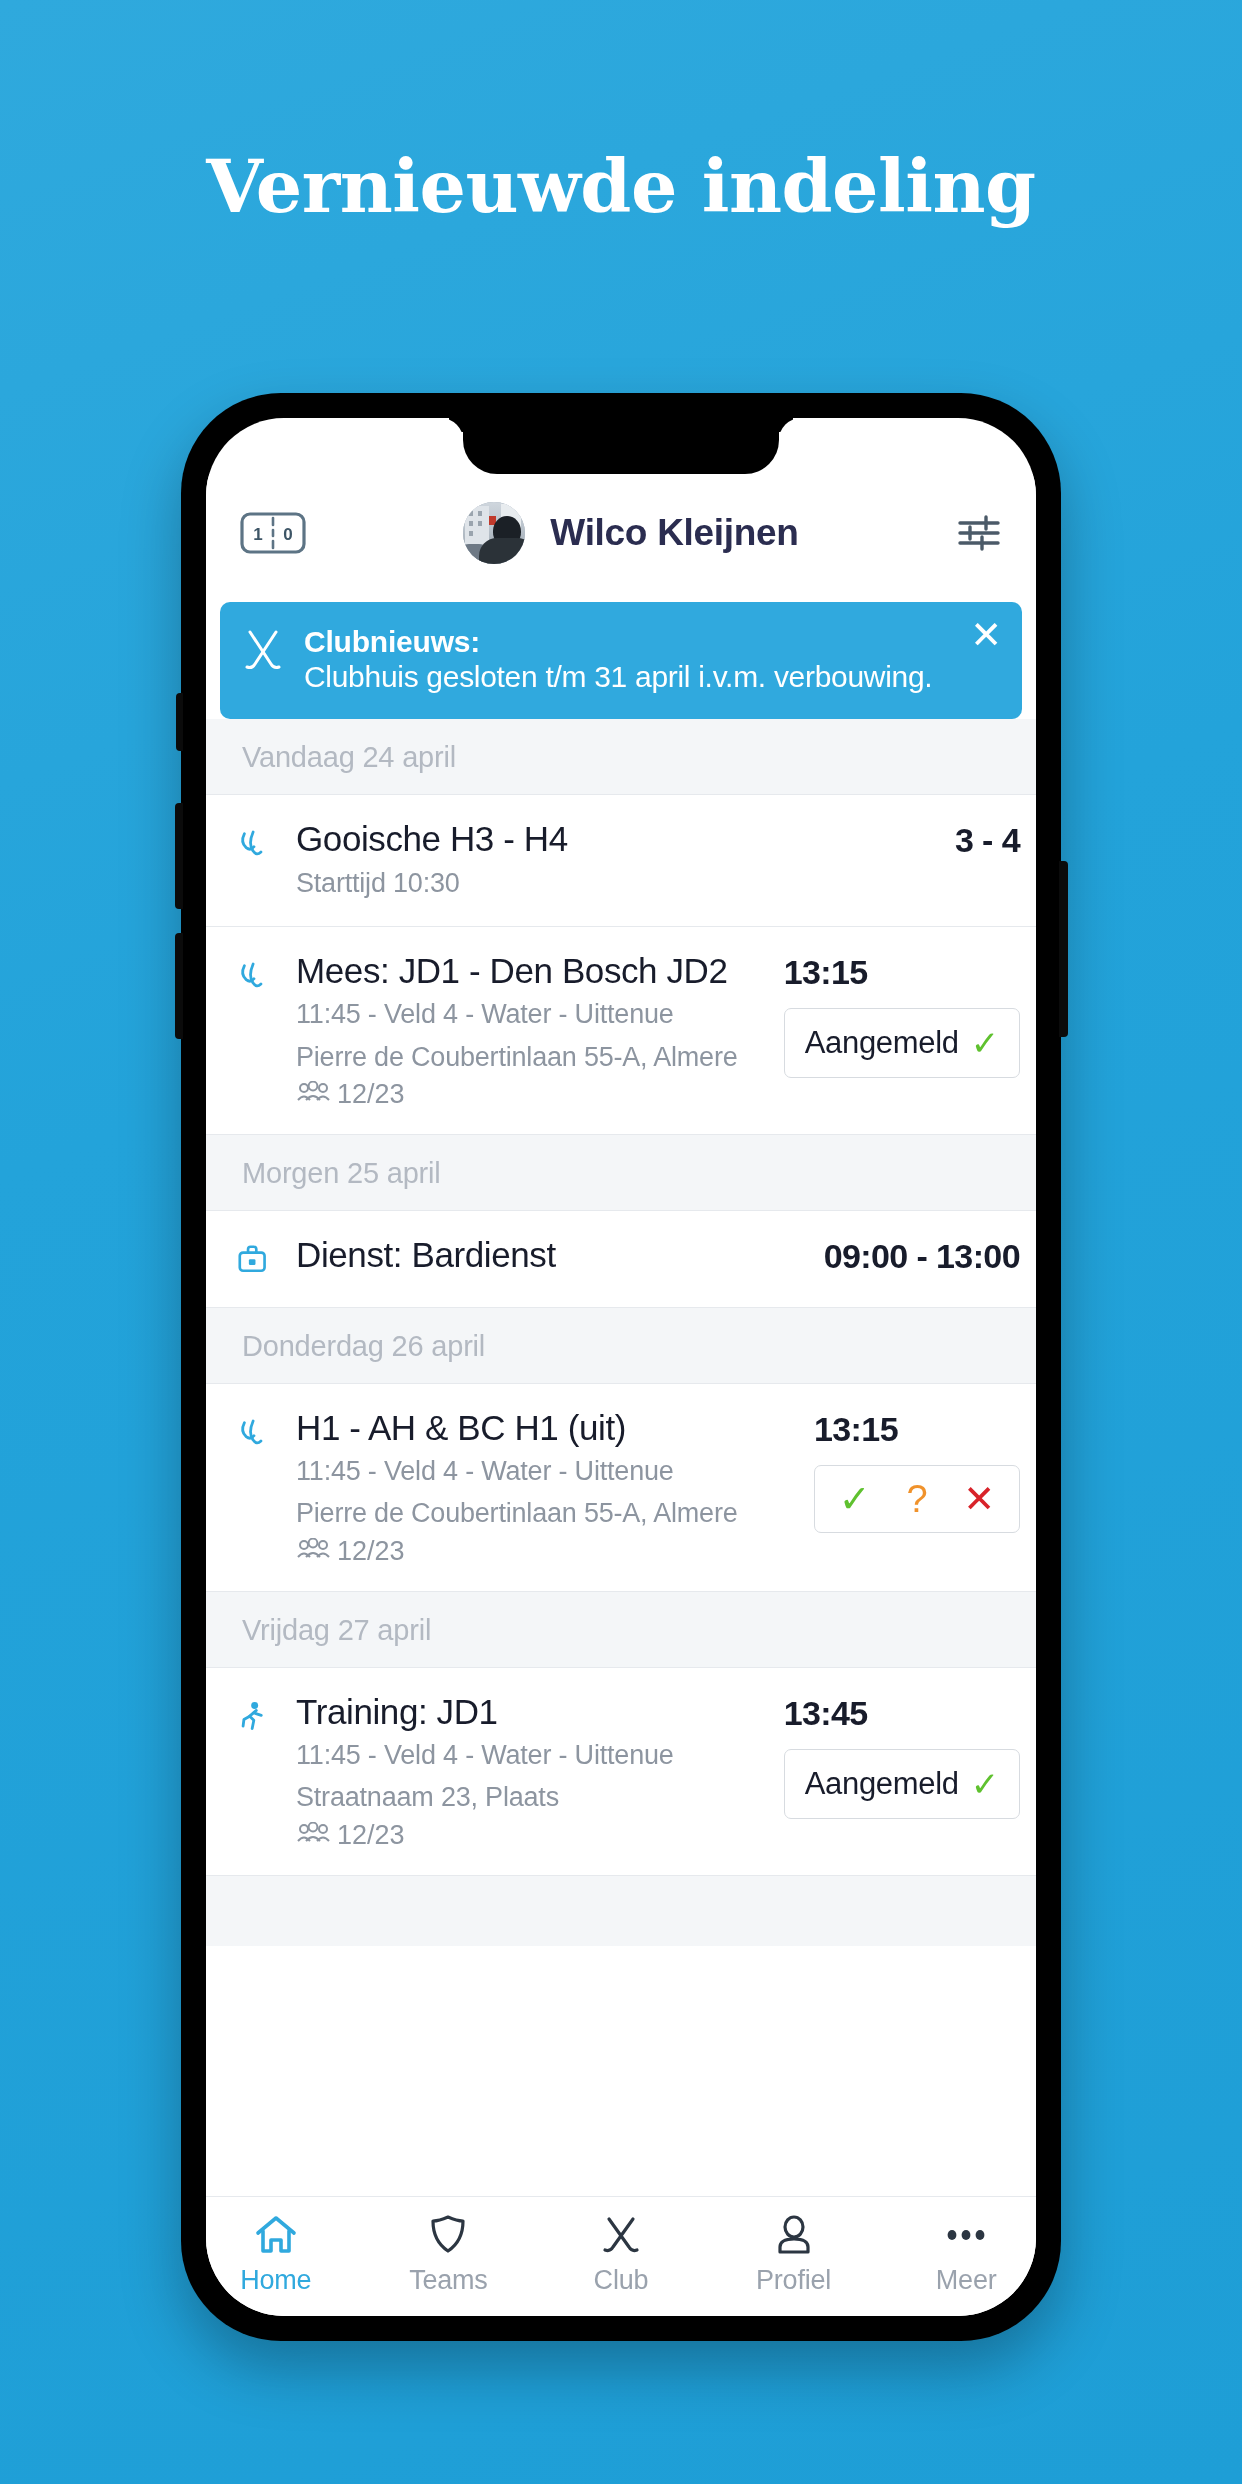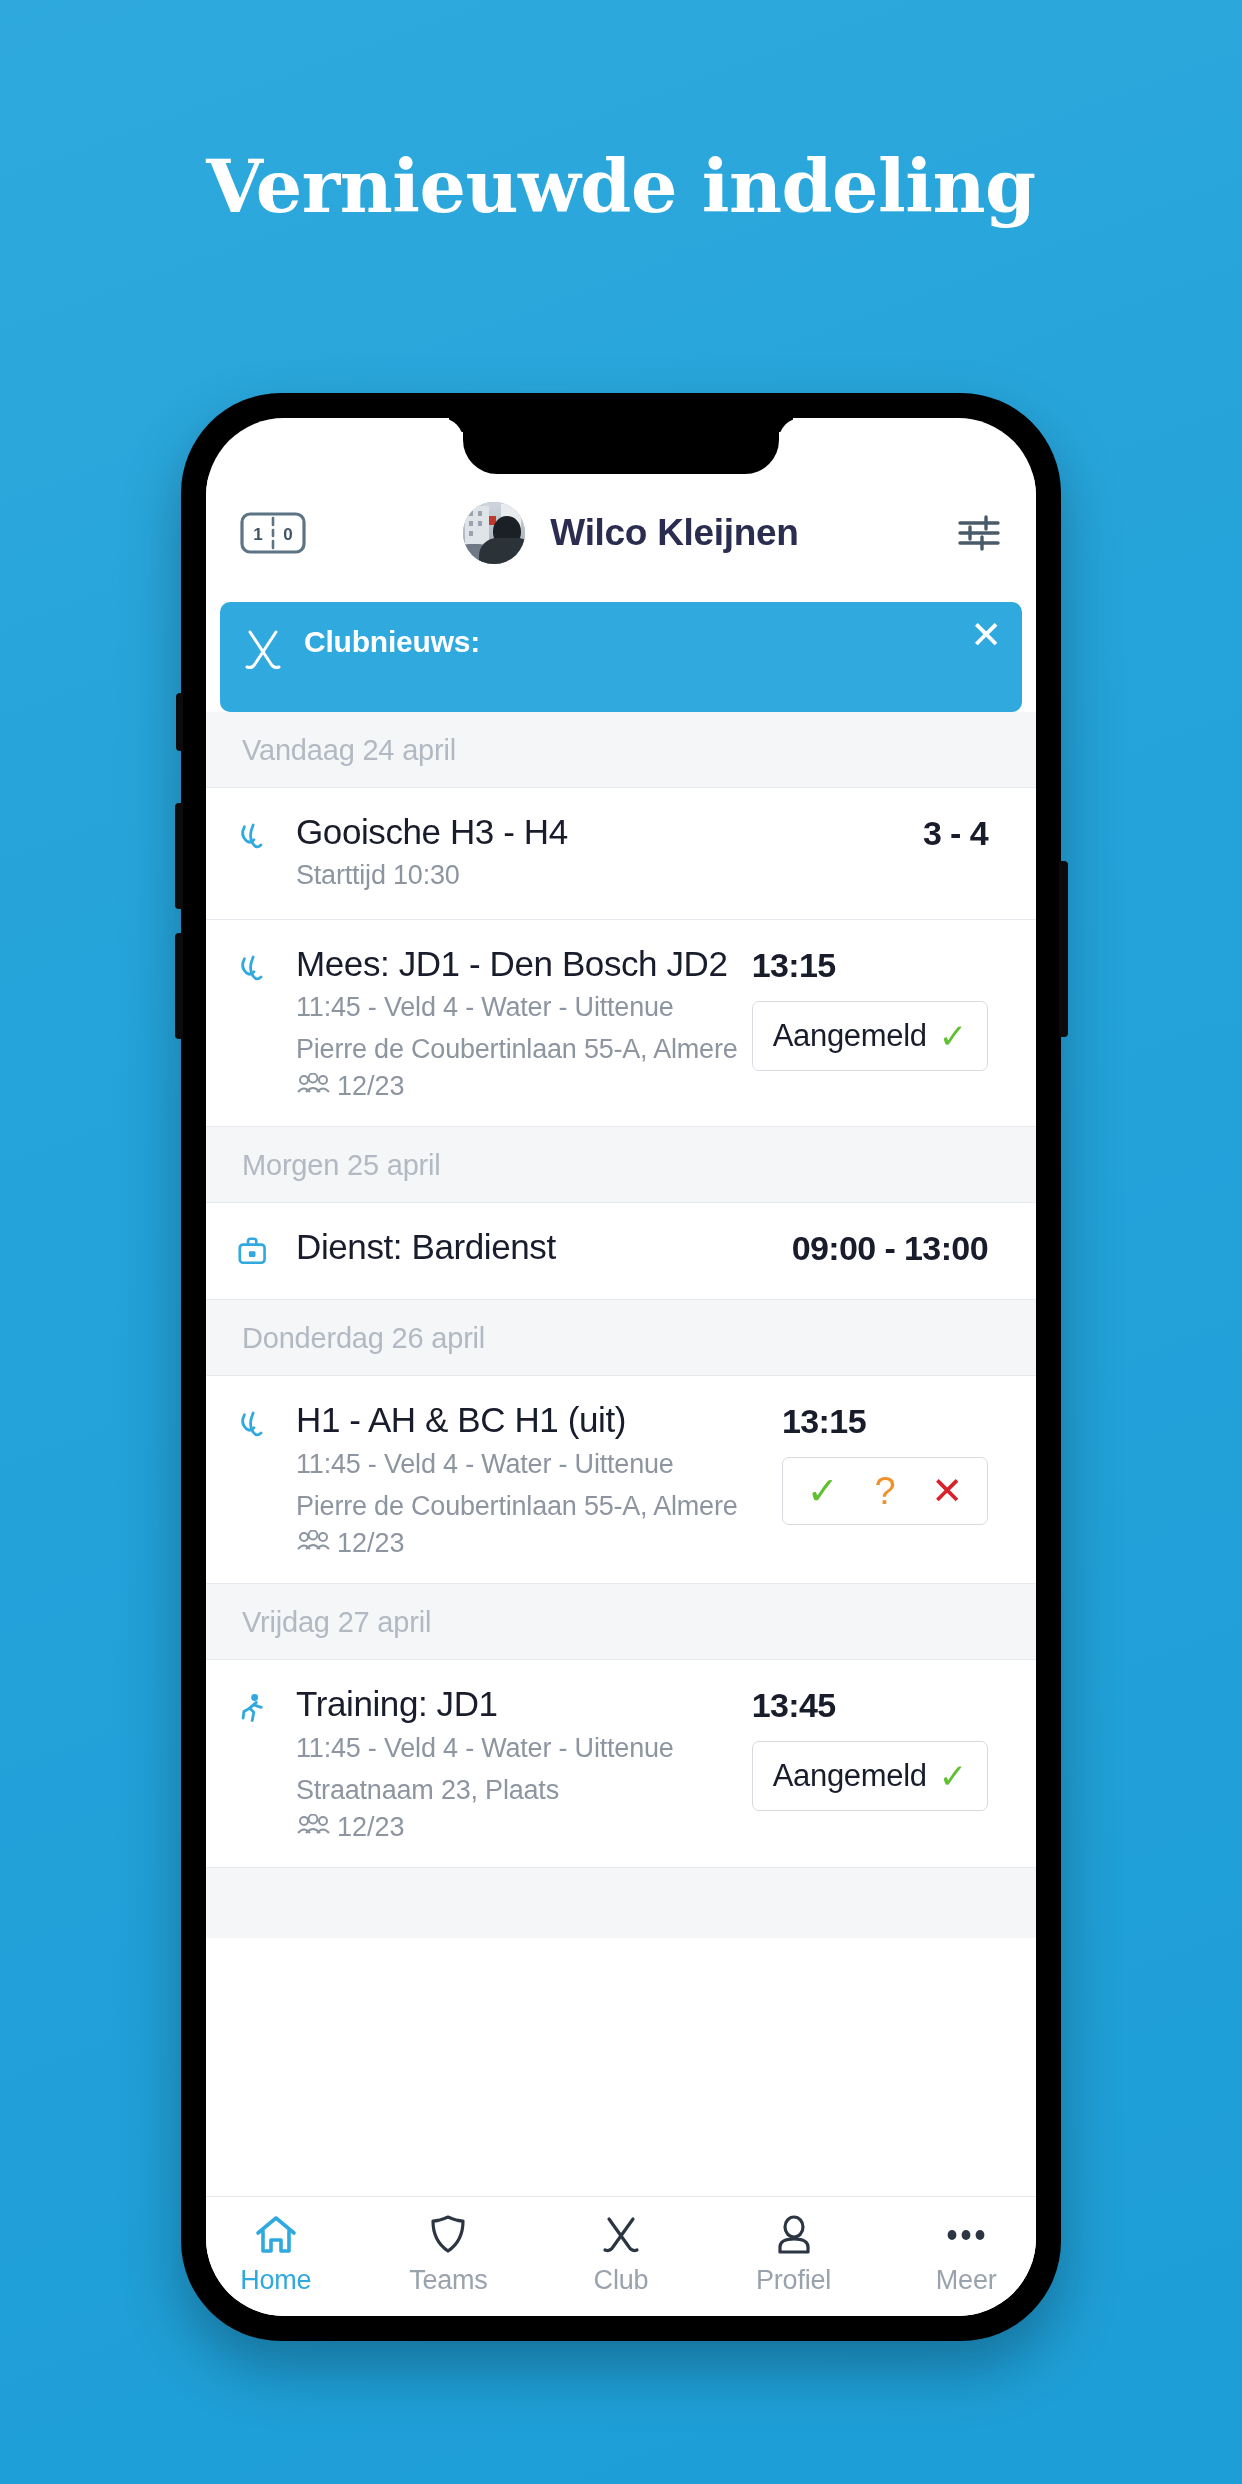--- a/index.html
+++ b/index.html
@@ -145,21 +145,21 @@
   .day-header {
     background: #f4f6f8;
     color: #b3b9c2;
     font-size: 29px;
     padding: 22px 36px 20px 36px;
     border-bottom: 1px solid #e6e9ed;
     letter-spacing: -0.2px;
   }
   .row {
     display: flex; align-items: flex-start;
-    padding: 24px 48px 24px 28px;
+    padding: 24px 16px 24px 28px;
     border-bottom: 1px solid #e6e9ed;
     background: #fff;
     gap: 16px;
   }
   .row-icon { width: 46px; flex: 0 0 46px; padding-top: 6px; }
   .row-main { flex: 1 1 auto; min-width: 0; }
   .row-title {
     font-size: 35px; color: #181c2b; font-weight: 400;
     letter-spacing: -0.4px; line-height: 1.15; white-space: nowrap;
   }
@@ -281,20 +281,21 @@
 
       <div class="banner">
         <span class="banner-icon">
           <svg viewBox="0 0 50 50" width="50" height="50">
             <path d="M12 8 L33 40 q3 5 8 3" fill="none" stroke="#ffffff" stroke-width="3" stroke-linecap="round"></path>
             <path d="M38 8 L17 40 q-3 5 -8 3" fill="none" stroke="#ffffff" stroke-width="3" stroke-linecap="round"></path>
           </svg>
         </span>
         <span class="banner-text">
           <span class="banner-title">Clubnieuws:</span><br>
+          <span class="banner-body">Clubhuis gesloten t/m 31 april i.v.m. verbouwing.</span>
         </span>
         <span class="banner-close">✕</span>
       </div>
 
       <div class="day-header">Vandaag 24 april</div>
 
       <div class="row">
         <span class="row-icon">
           <svg viewBox="0 0 46 46" width="40" height="40">
             <path d="M12 10 q-5 10 2 16 q5 4 9 -1" fill="none" stroke="#30a9de" stroke-width="3.2" stroke-linecap="round"></path>

